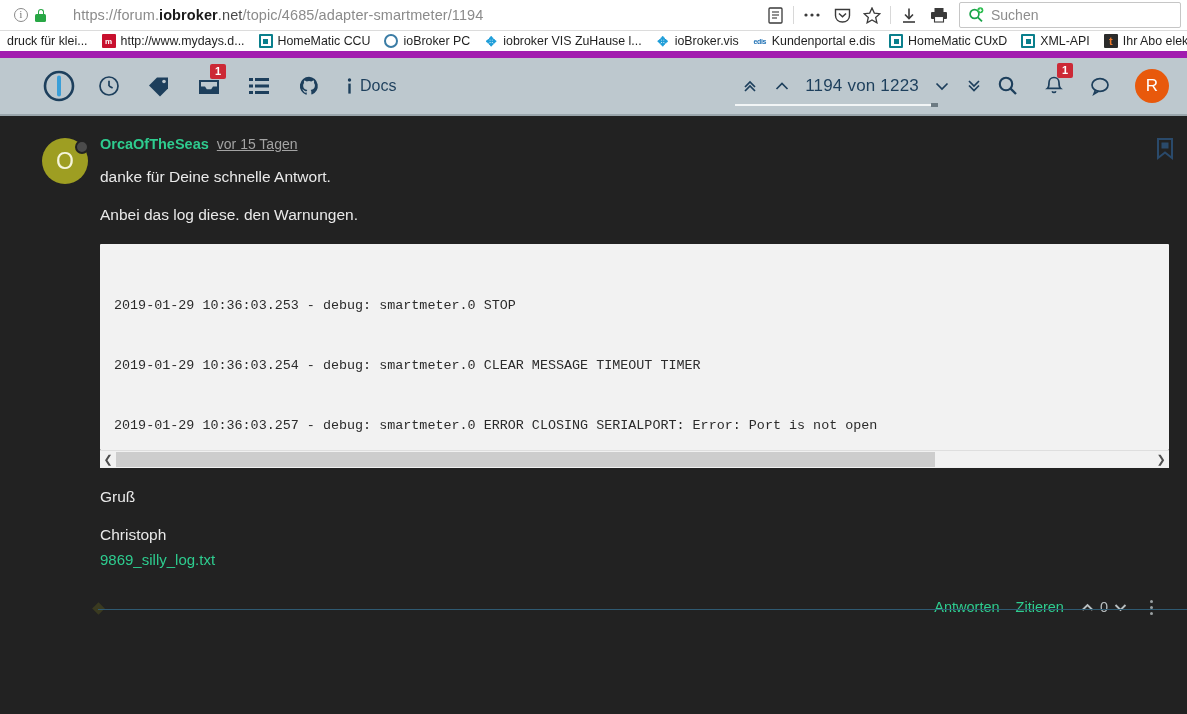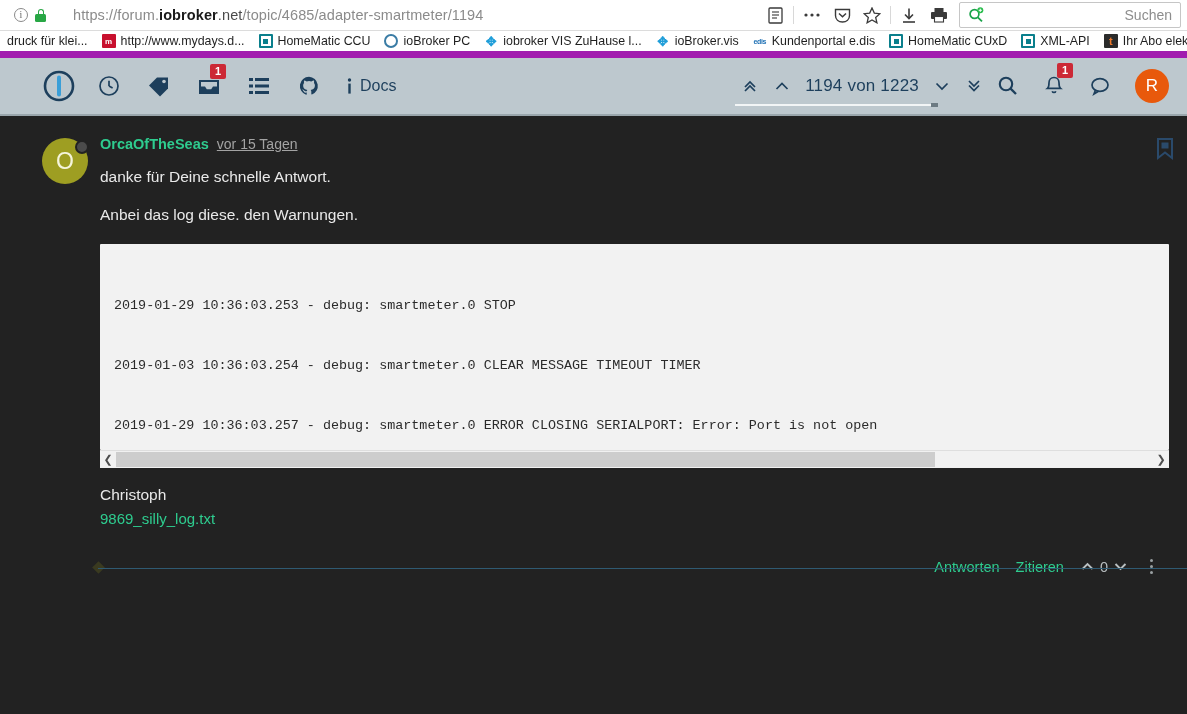--- a/index.html
+++ b/index.html
@@ -48,21 +48,20 @@
     display: flex; align-items: center; justify-content: center;
     color: #3a3a3a;
   }
   .chrome-sep { width: 1px; height: 18px; background: #d8d8d8; margin: 0 3px; }
   .search-box {
     display: flex; align-items: center; gap: 7px;
     height: 26px; width: 222px;
     border: 1px solid #c6c6c6; border-radius: 2px;
     padding: 0 8px; margin-left: 5px;
     background: #fff;
-    justify-content: space-between;
   }
   .search-box .ph { font-size: 14px; color: #8d8d8d; }
   .mag-green { position: relative; width: 16px; height: 16px; }
 
   
   .bookmarks-bar {
     height: 27px;
     display: flex; align-items: center;
     background: #ffffff;
     border-bottom: 7px solid #a21caf;
@@ -491,38 +490,39 @@
           <span class="username">OrcaOfTheSeas</span>
           <span class="timeago">vor 15 Tagen</span>
         </div>
 
         <p class="para">danke für Deine schnelle Antwort.</p>
         <p class="para">Anbei das log diese. den Warnungen.</p>
 
         <div class="codewrap">
           <div class="codebox">
             <span class="ln">2019-01-29 10:36:03.253 - debug: smartmeter.0 STOP</span>
-            <span class="ln">2019-01-03 10:36:03.254 - debug: smartmeter.0 CLEAR MESSAGE TIMEOUT TIMER</span>
+            <span class="ln">2019-01-29 10:36:03.254 - debug: smartmeter.0 CLEAR MESSAGE TIMEOUT TIMER</span>
             <span class="ln">2019-01-29 10:36:03.257 - debug: smartmeter.0 ERROR CLOSING SERIALPORT: Error: Port is not open</span>
             
             
             
             
             
             
           </div>
           <div class="scrollbar">
             <div class="sb-arrow">❮</div>
             <div class="sb-track">
               <div class="sb-thumb"></div>
             </div>
             <div class="sb-arrow">❯</div>
           </div>
         </div>
 
+        <p class="sig gruss">Gruß</p>
         <p class="sig name">Christoph</p>
         <a class="attach-link">9869_silly_log.txt</a>
       </div>
     </div>
 
     <div class="post-foot">
       <span class="foot-link">Antworten</span>
       <span class="foot-link">Zitieren</span>
       <span class="votes">
         <span>

